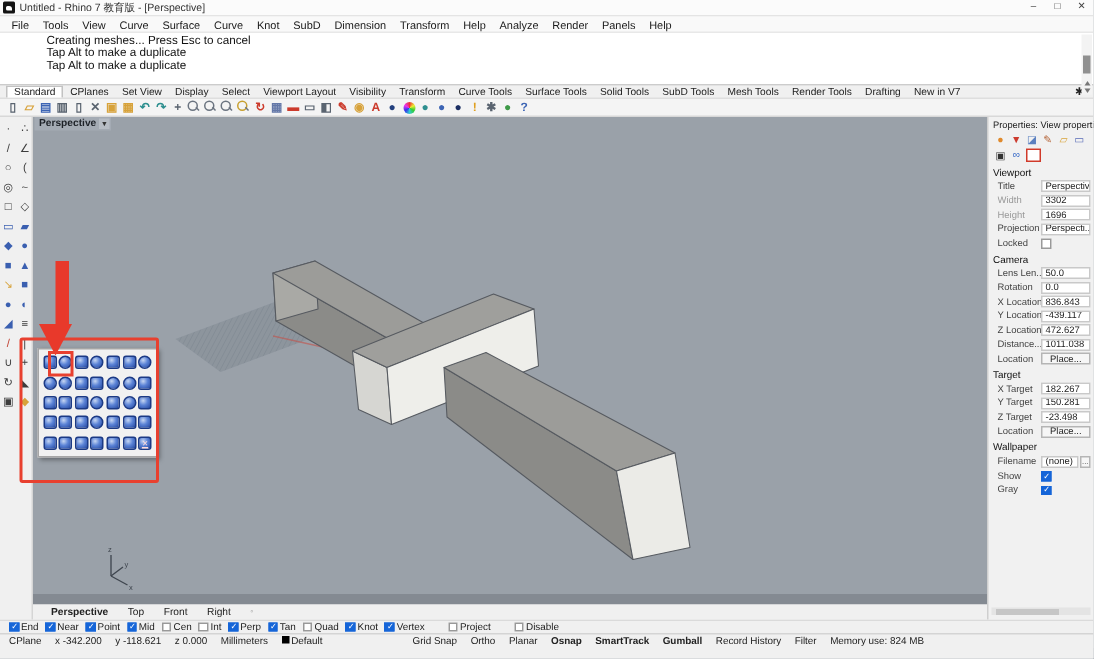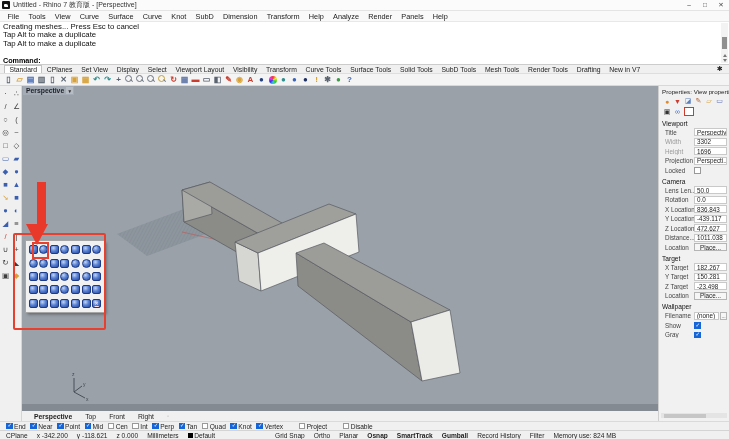--- a/index.html
+++ b/index.html
@@ -9,21 +9,21 @@
   .rlogo{width:8px;height:8px;background:#141414;border-radius:1px;margin-right:3px;position:relative;}
   .rlogo::after{content:"";position:absolute;left:2px;top:3px;width:4px;height:3px;background:#fff;border-radius:1px 2px 0 1px;}
   .ttl{color:#333;white-space:nowrap;}
   .wbtns{margin-left:auto;display:flex;}
   .wbtn{width:16px;text-align:center;font-size:6.5px;color:#444;line-height:10px;}
   
   .menubar{height:11px;background:#f9f9f9;display:flex;align-items:center;font-size:7.3px;border-bottom:1px solid #e8e8e8;padding-left:3px;}
   .menubar span{padding:0 4.6px;color:#1a1a1a;}
   
   .cmdwrap{position:relative;background:#fff;border-bottom:1px solid #ccc;}
-  .cmdhist{height:34px;font-size:7.8px;line-height:8.4px;padding:1px 10px 0 3px;color:#111;}
+  .cmdhist{height:34px;font-size:7.8px;line-height:8.4px;padding:1px 10px 0 3px;color:#111;margin-left:28px;}
   .cmdline{height:8px;font-size:7.2px;font-weight:bold;padding-left:3px;display:flex;align-items:center;color:#000;}
   .vsb{position:absolute;right:1px;top:1px;width:7px;height:40px;background:#f3f3f3;}
   .vsb .thumb{position:absolute;left:1px;top:14px;width:5px;height:12px;background:#909090;}
   .vsb .up,.vsb .dn{position:absolute;left:1.5px;width:0;height:0;border-left:2.5px solid transparent;border-right:2.5px solid transparent;}
   .vsb .up{bottom:6px;border-bottom:3px solid #777;}
   .vsb .dn{bottom:1px;border-top:3px solid #777;}
   
   .tabsrow{height:9px;background:#f0f0f0;display:flex;align-items:center;font-size:6.8px;padding-left:4px;border-bottom:1px solid #dedede;}
   .tabsrow span{padding:0 4.4px;color:#222;white-space:nowrap;}
   .tabsrow span.active{background:#fff;border:1px solid #c2c2c2;border-bottom:none;}
@@ -118,21 +118,20 @@
   <span>Panels</span>
   <span>Help</span>
 </div>
 
 <div class="cmdwrap">
   <div class="cmdhist">
     <div>Creating meshes... Press Esc to cancel</div>
     <div>Tap Alt to make a duplicate</div>
     <div>Tap Alt to make a duplicate</div>
   </div>
-  <div class="cmdline">Command:</div>
   <div class="vsb">
     <span class="thumb"></span>
     <span class="up"></span>
     <span class="dn"></span>
   </div>
 </div>
 
 <div class="tabsrow">
   <span class="active">Standard</span>
   <span>CPlanes</span>

